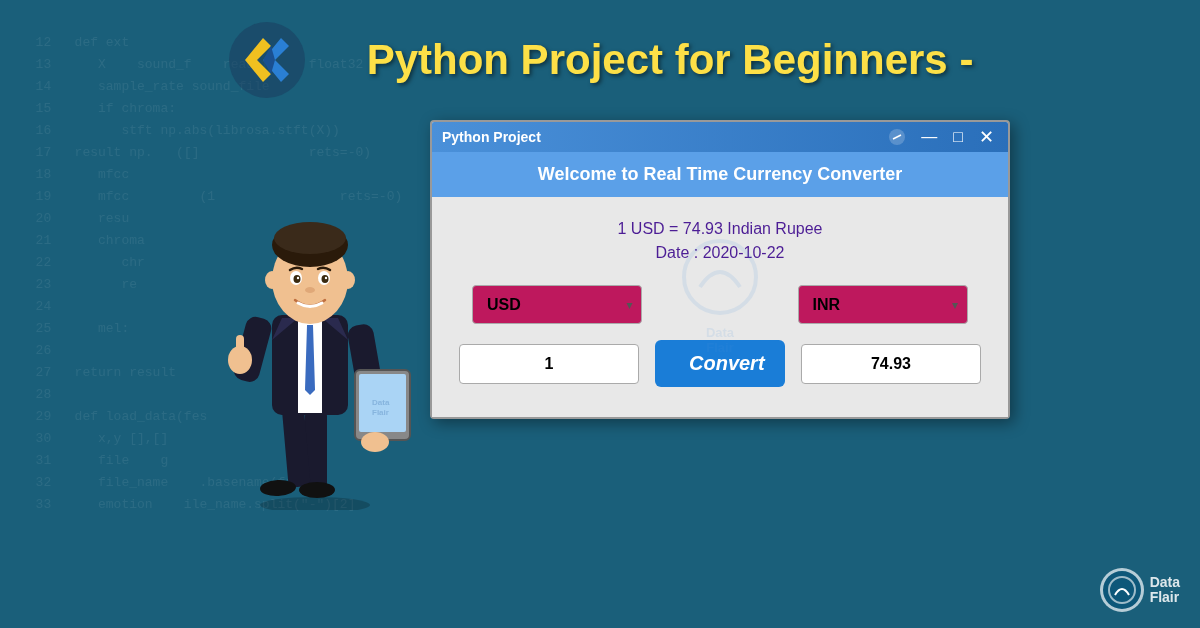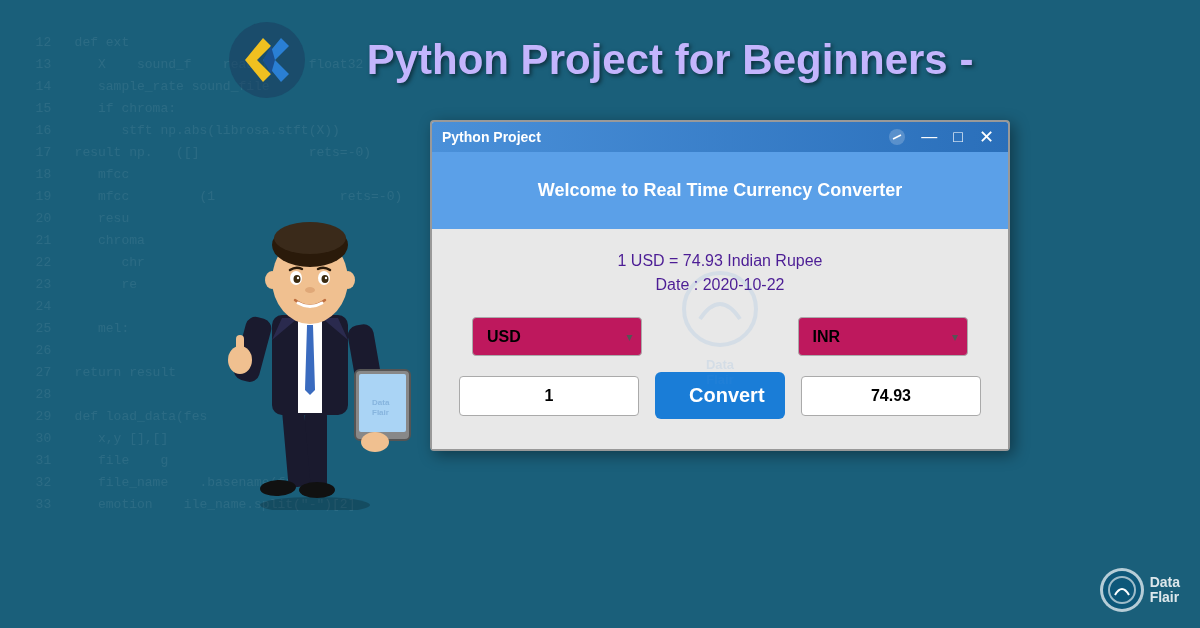--- a/index.html
+++ b/index.html
@@ -47,21 +47,21 @@
     }
 
     
     .logo {
       width: 80px;
       height: 80px;
       flex-shrink: 0;
     }
 
     .title {
-      color: #c4b5fd;
+      color: #fde047;
       font-size: 42px;
       font-weight: 900;
       text-shadow: 2px 2px 4px rgba(0,0,0,0.5);
       line-height: 1.1;
       text-align: center;
       margin-left: 40px;
     }
 
     
     .content-row {
@@ -131,21 +131,21 @@
       padding: 0 4px;
       line-height: 1;
     }
 
     .win-btn-close {
       font-size: 18px;
     }
 
     .window-header-bar {
       background: #5ba0e8;
-      padding: 28px 20px;
+      padding: 12px 20px;
       text-align: center;
     }
 
     .window-header-title {
       color: white;
       font-size: 18px;
       font-weight: bold;
     }
 
     .window-body {
@@ -221,20 +221,21 @@
     }
 
     .convert-btn {
       background: #1a7dd7;
       color: white;
       border: none;
       border-radius: 6px;
       padding: 12px 34px;
       font-size: 20px;
       font-weight: bold;
+      font-style: italic;
       cursor: pointer;
       width: 130px;
       text-align: center;
     }
 
     .result-input {
       background: white;
       border: 1.5px solid #aaa;
       border-radius: 4px;
       padding: 10px 14px;

